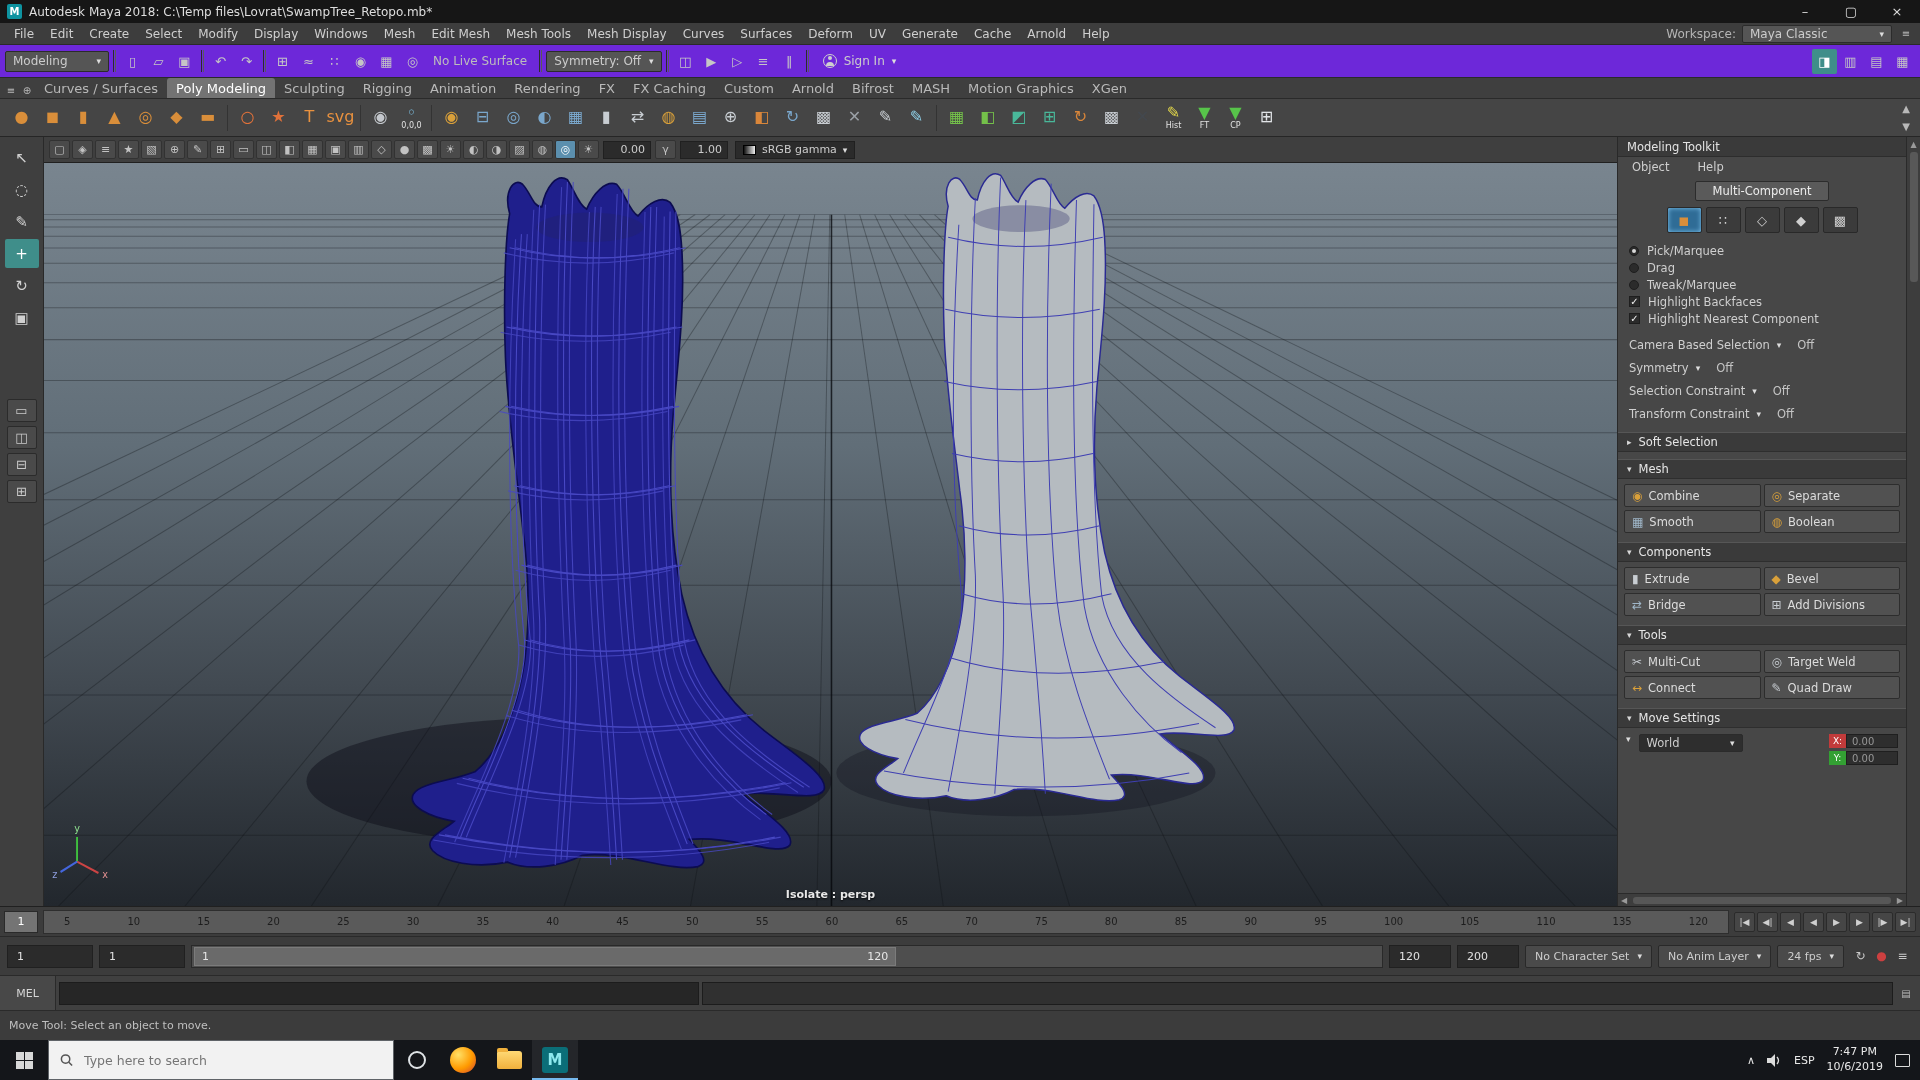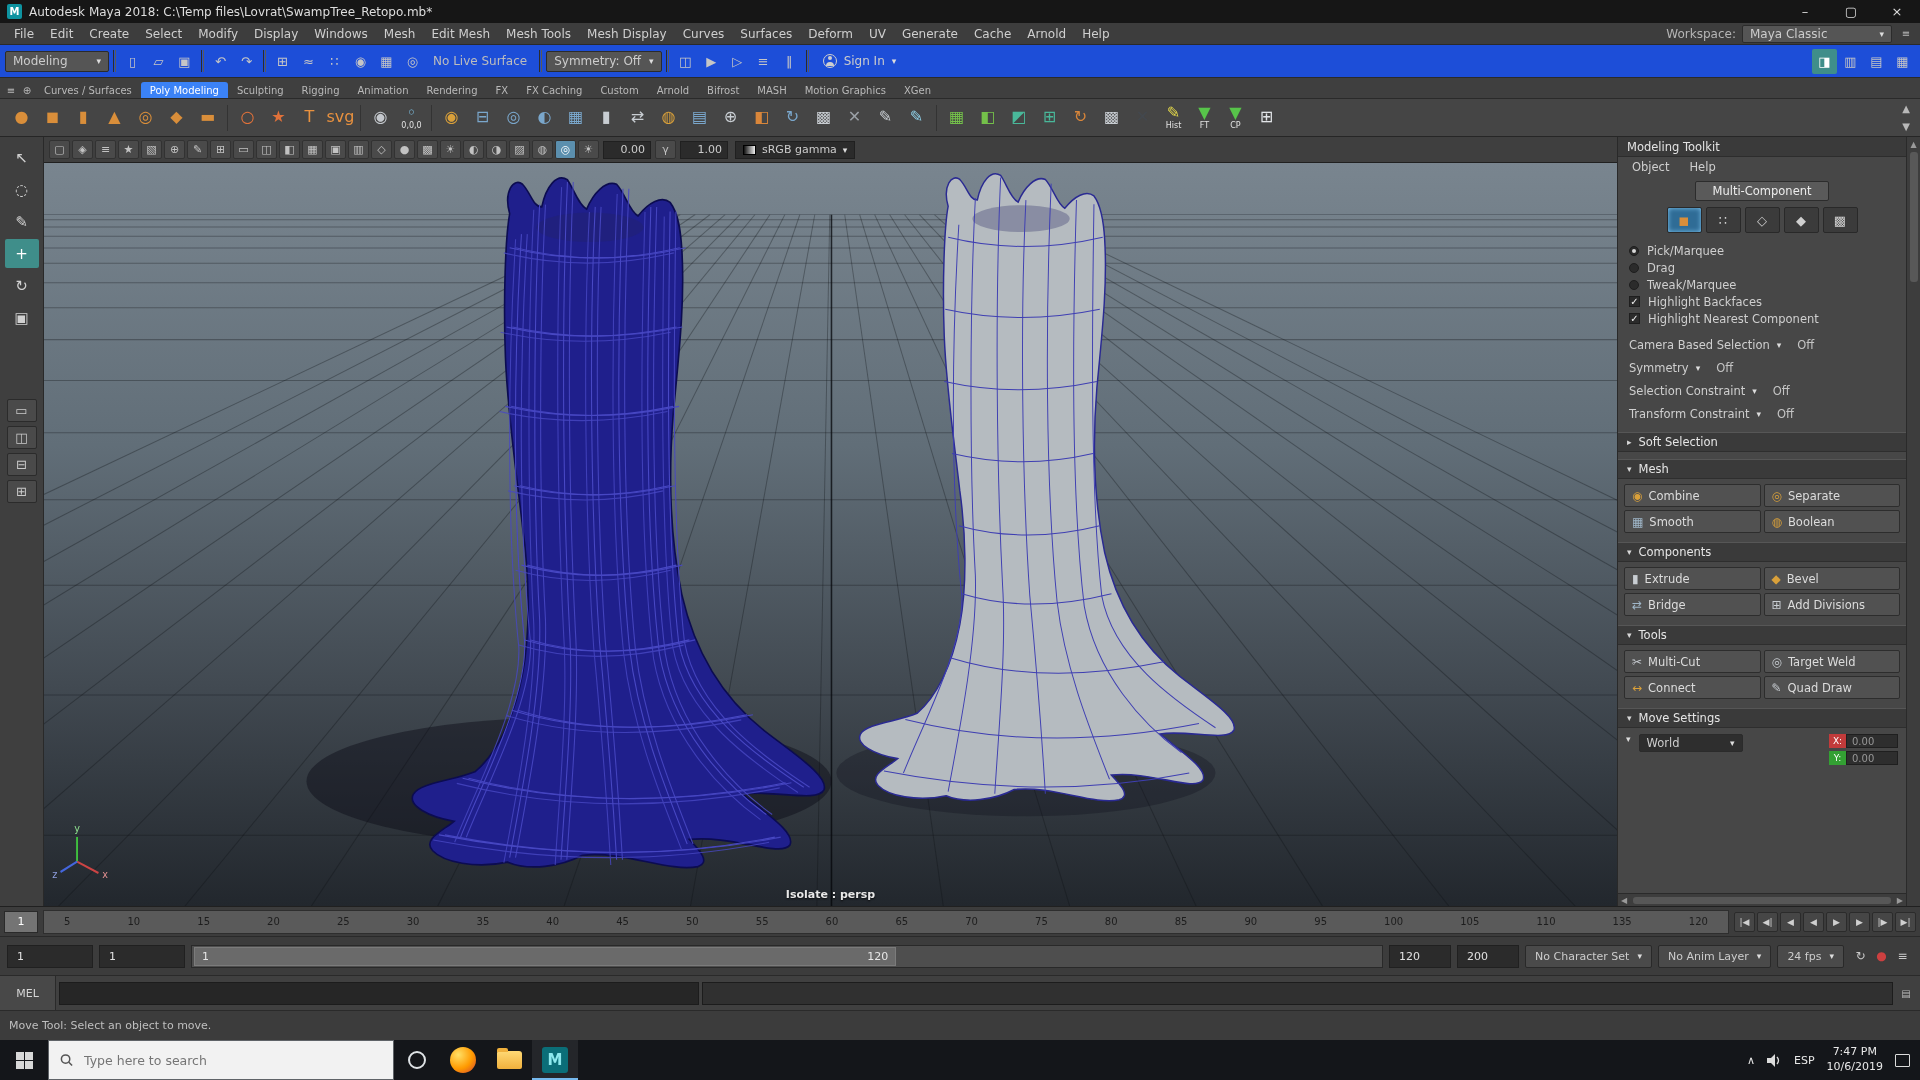--- a/index.html
+++ b/index.html
@@ -19,37 +19,37 @@
   
   #menubar{height:22px;background:#3d3d3d;border-bottom:1px solid #2a2a2a;display:flex;align-items:center;padding:0 6px}
   #menubar-items{display:flex;align-items:center}
   .menu-item{padding:2px 8px;color:#cfcfcf;white-space:nowrap}
   .ws-label{color:#b5b5b5;margin-right:6px}
   .dropdown{background:#555;border:1px solid #2b2b2b;border-radius:2px;height:18px;display:flex;
             align-items:center;padding:0 7px;gap:8px;white-space:nowrap}
   .dd-a{font-size:9px;color:#ddd}
 
   
-  #statusline{height:33px;background:#1d4ed8;border-bottom:1px solid #2a2a2a;display:flex;align-items:center;padding:0 5px}
+  #statusline{height:33px;background:#6d28d9;border-bottom:1px solid #2a2a2a;display:flex;align-items:center;padding:0 5px}
   #statusline .dropdown{height:21px}
   .ico-group{display:flex;align-items:center;gap:1px}
   .sl-ico{width:25px;height:25px;display:flex;align-items:center;justify-content:center;font-size:13px;
           color:#c6c6c6;border-radius:2px}
   .sl-ico.active{background:#3f8e8a;color:#fff}
   .sl-text{color:#bdbdbd;padding:0 8px;white-space:nowrap}
   .signin{display:flex;align-items:center;gap:7px;padding:0 10px}
   .person{width:14px;height:14px;border-radius:50%;border:1px solid #cfcfcf;position:relative}
   .person:after{content:"";position:absolute;left:2px;top:3px;width:8px;height:4px;border-radius:4px 4px 0 0;background:#cfcfcf;top:7px}
   .person:before{content:"";position:absolute;left:4px;top:1px;width:4px;height:4px;border-radius:50%;background:#cfcfcf}
 
   
   #shelf-tabs{height:21px;background:#3f3f3f;display:flex;align-items:flex-end;padding:0 3px;border-bottom:1px solid #2a2a2a}
   .mini-ico{width:16px;height:16px;display:flex;align-items:center;justify-content:center;font-size:10px;color:#b9b9b9}
-  .shelf-tab{padding:3px 9px 2px;font-size:10px;color:#b9b9b9;white-space:nowrap}
-  .shelf-tab.active{background:#3b82f6;color:#fff;border-radius:3px 3px 0 0}
+  .shelf-tab{padding:3px 9px 2px;font-size:13px;color:#b9b9b9;white-space:nowrap}
+  .shelf-tab.active{background:#737373;color:#fff;border-radius:3px 3px 0 0}
   #shelf{height:38px;background:#454545;display:flex;align-items:center;padding:0 6px;border-bottom:1px solid #262626}
   #shelf-items{display:flex;align-items:center}
   .shelf-item{width:31px;height:34px;display:flex;flex-direction:column;align-items:center;justify-content:center;line-height:1}
   .shelf-item .g{font-size:16px}
   .shelf-item .l{font-size:8px;color:#e2e2e2;margin-top:1px}
   .shelf-item.sep{width:0;height:26px;border-left:1px solid #333;margin:0 4px}
   #shelf-right{margin-left:auto;display:flex;flex-direction:column;gap:2px}
 
   
   #main{display:flex;height:769px}
@@ -79,21 +79,21 @@
   #hud-isolate{position:absolute;left:0;right:0;bottom:5px;text-align:center;font-size:11px;font-weight:bold;
                color:#e8e8e8;text-shadow:0 1px 2px rgba(0,0,0,.8)}
   .gline{stroke:rgba(12,16,20,.32);stroke-width:1}
   .gaxis{stroke:rgba(4,6,10,.75);stroke-width:1.6}
   .ghorizon{stroke:rgba(18,22,28,.5);stroke-width:1}
 
   
   #toolkit{width:302px;display:flex;background:#474747}
   #tk-main{flex:1;display:flex;flex-direction:column;font-size:11.5px;overflow:hidden}
   #tk-title{height:20px;background:#3a3a3a;display:flex;align-items:center;padding:0 9px;color:#e3e3e3;border-bottom:1px solid #2d2d2d}
-  #tk-menus{height:20px;display:flex;align-items:center;gap:2px;padding:1px 5px}
+  #tk-menus{height:20px;display:flex;align-items:center;gap:10px;padding:1px 5px}
   .tk-menu{padding:1px 9px;color:#cfcfcf}
   #tk-multi{align-self:center;margin:4px 0 2px;background:#5a5a5a;border:1px solid #2c2c2c;border-radius:2px;
             padding:2px 16px;color:#ececec}
   #tk-modes{display:flex;justify-content:center;gap:4px;margin:4px 0 9px}
   .tk-mode{width:35px;height:26px;background:#3b3b3b;border:1px solid #292929;display:flex;align-items:center;
            justify-content:center;font-size:13px;border-radius:2px}
   .tk-mode.active{background:#2f6c96;box-shadow:inset 0 0 5px #7fc4ee}
   .tk-row{height:17px;display:flex;align-items:center;gap:8px;padding:0 11px;color:#cfcfcf}
   .radio{width:10px;height:10px;border-radius:50%;background:#2b2b2b;border:1px solid #1e1e1e;position:relative;flex:none}
   .radio.on:after{content:"";position:absolute;inset:2px;border-radius:50%;background:#d9d9d9}

